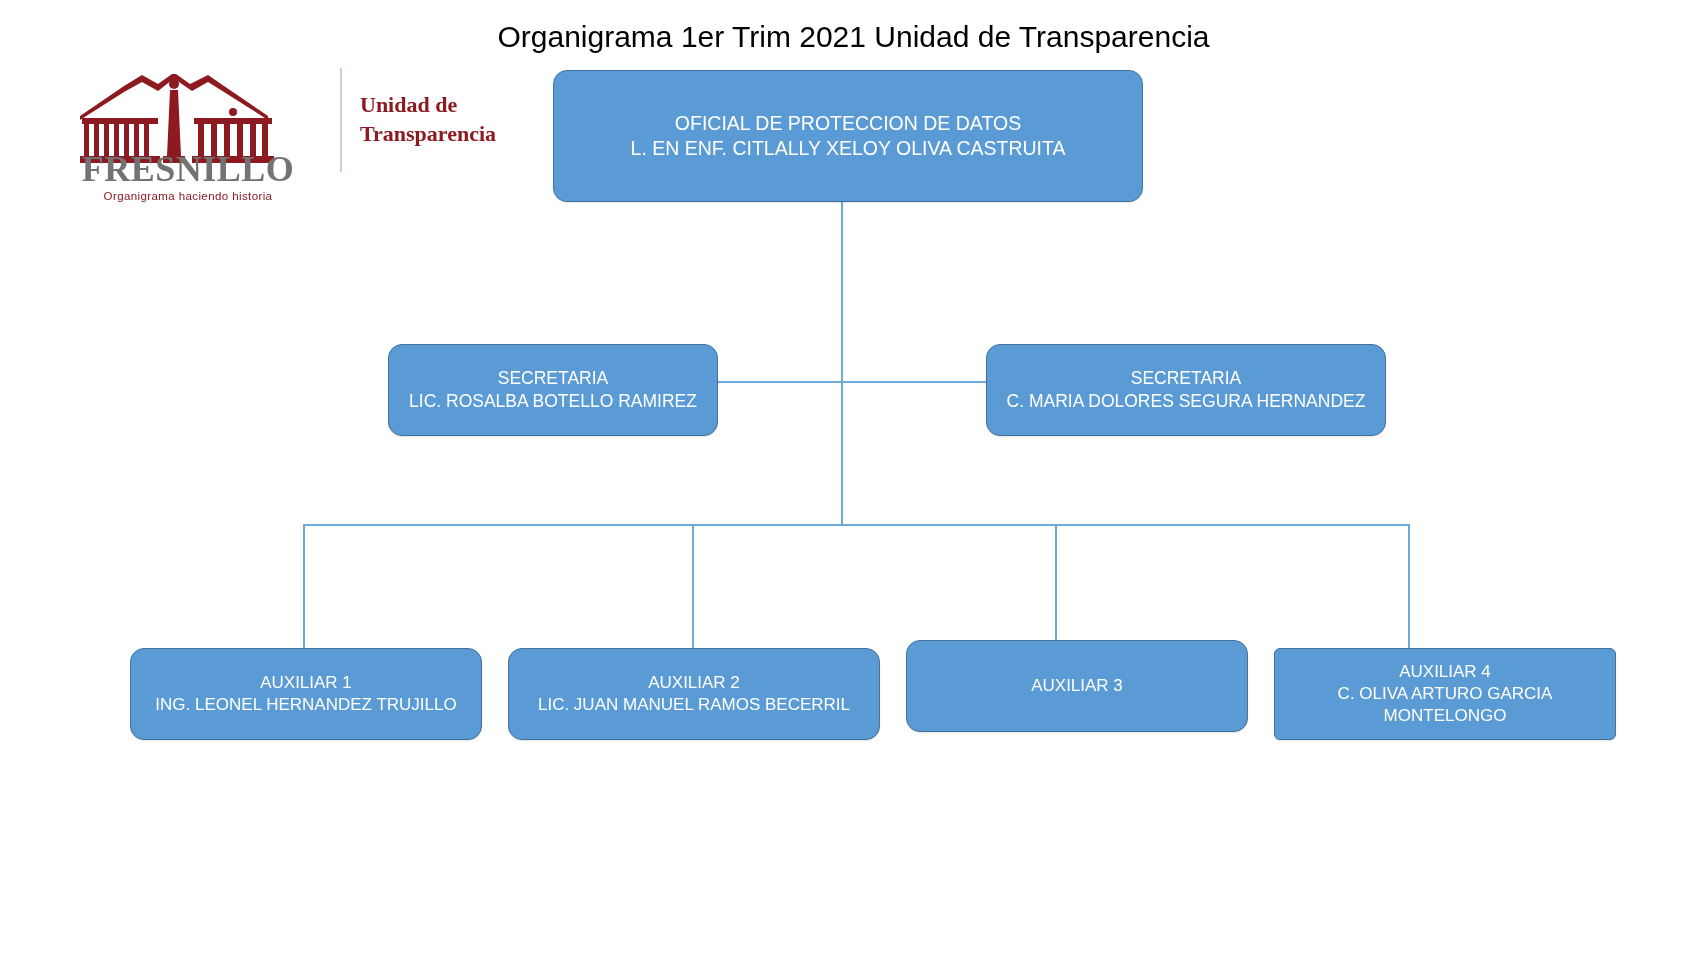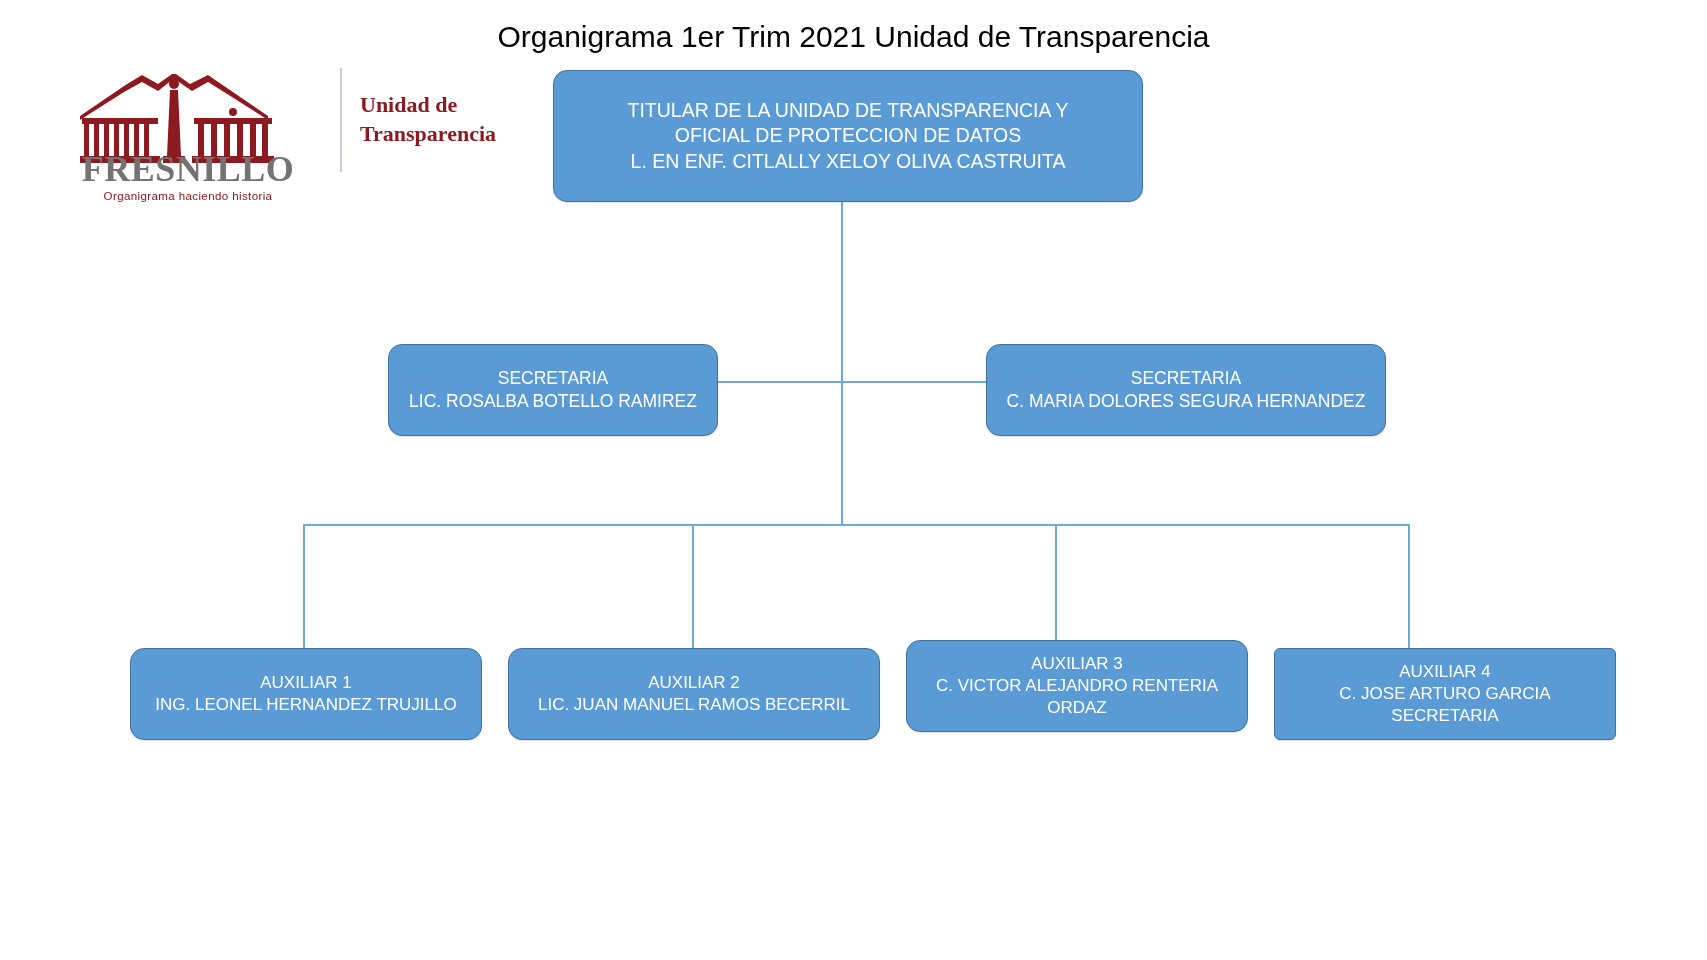--- a/index.html
+++ b/index.html
@@ -165,21 +165,20 @@
 
 <div class="conn h" style="left:303px; top:524px; width:1106px;"></div>
 
 <div class="conn v" style="left:303px; top:524px; height:125px;"></div>
 <div class="conn v" style="left:692px; top:524px; height:125px;"></div>
 <div class="conn v" style="left:1055px; top:524px; height:125px;"></div>
 <div class="conn v" style="left:1408px; top:524px; height:125px;"></div>
 
 <div class="node" id="node-titular">
   <span class="lines">
-    <span class="ln">TITULAR DE LA UNIDAD DE TRANSPARENCIA Y</span>
     <span class="ln">OFICIAL DE PROTECCION DE DATOS</span>
     <span class="ln">L. EN ENF. CITLALLY XELOY OLIVA CASTRUITA</span>
   </span>
 </div>
 
 <div class="node" id="node-sec-1">
   <span class="lines">
     <span class="ln">SECRETARIA</span>
     <span class="ln">LIC. ROSALBA BOTELLO RAMIREZ</span>
   </span>
@@ -202,22 +201,21 @@
 <div class="node" id="node-aux-2">
   <span class="lines">
     <span class="ln">AUXILIAR 2</span>
     <span class="ln">LIC. JUAN MANUEL RAMOS BECERRIL</span>
   </span>
 </div>
 
 <div class="node wrap" id="node-aux-3">
   <span class="lines">
     <span class="ln">AUXILIAR 3</span>
-    <span class="ln">C. VICTOR ALEJANDRO RENTERIA ORDAZ</span>
   </span>
 </div>
 
 <div class="node wrap" id="node-aux-4">
   <span class="lines">
     <span class="ln">AUXILIAR 4</span>
-    <span class="ln">C. JOSE ARTURO GARCIA SECRETARIA</span>
+    <span class="ln">C. OLIVA ARTURO GARCIA MONTELONGO</span>
   </span>
 </div>
 
 </body></html>

